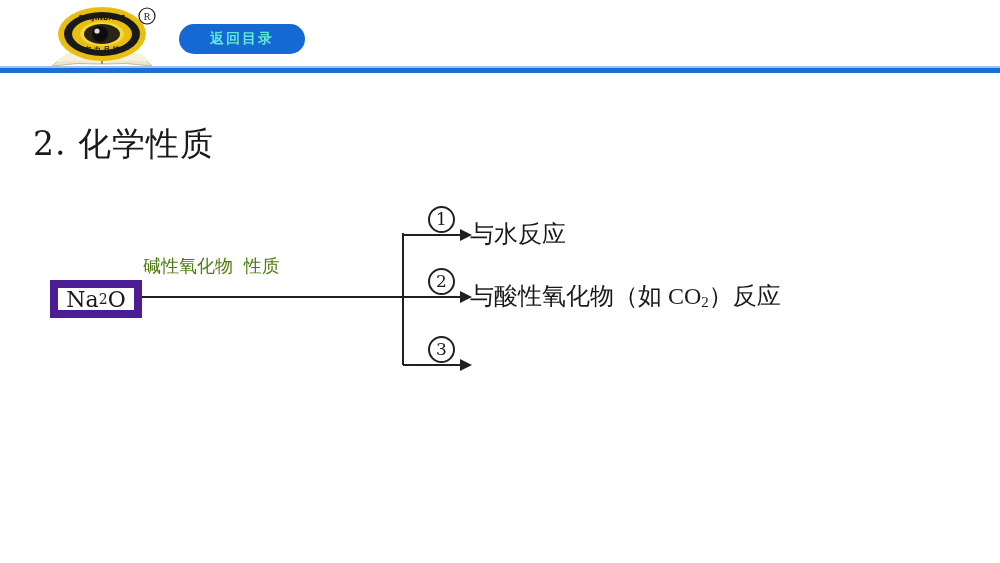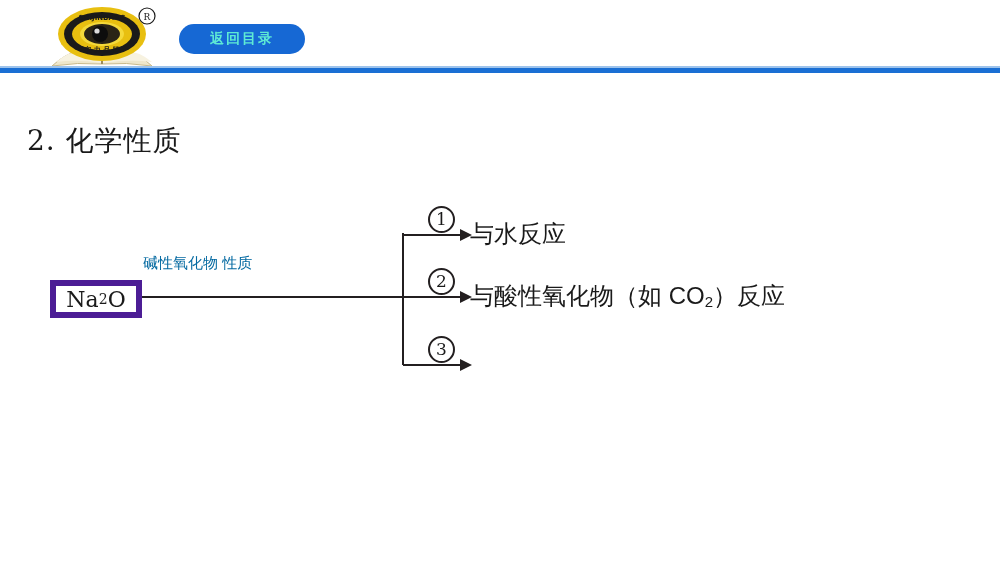--- a/index.html
+++ b/index.html
@@ -62,63 +62,63 @@
   }
   #header-rule .dark {
     position: absolute; left: 0; top: 2px;
     width: 1000px; height: 5px;
     background: #1a6fd4;
   }
 
   
   #page-title {
     position: absolute;
-    left: 27px;
+    left: 33px;
     top: 122px;
     font-family: "DejaVu Serif", serif;
-    font-size: 28px;
+    font-size: 33px;
     color: #1a1a1a;
     letter-spacing: 1px;
     white-space: nowrap;
   }
 
   
   #diagram {
     position: absolute;
     left: 0;
     top: 190px;
     width: 1000px;
     height: 215px;
   }
   #na2o-box {
     position: absolute;
     left: 50px;
     top: 90px;
     width: 92px;
     height: 38px;
-    border: 6px solid #4c1d95;
+    border: 8px solid #4c1d95;
     box-sizing: border-box;
     display: flex;
     align-items: center;
     justify-content: center;
     font-family: "DejaVu Serif", serif;
     font-size: 22px;
     color: #1a1a1a;
   }
   #na2o-box sub {
     font-size: 14px;
     vertical-align: -3px;
   }
   #trunk-label {
     position: absolute;
     left: 143px;
     top: 64px;
-    font-family: Liberation Sans, sans-serif;
-    font-size: 15px;
-    color: #0369a1;
+    font-family: Liberation Mono, monospace;
+    font-size: 18px;
+    color: #4d7c0f;
     white-space: nowrap;
     letter-spacing: 0px;
   }
   #trunk-line {
     position: absolute;
     left: 142px;
     top: 106px;
     width: 262px;
     height: 2px;
     background: #231f20;
@@ -165,21 +165,21 @@
     align-items: center;
     justify-content: center;
     line-height: 1;
   }
   .branch-num.n1 { left: 428px; top: 16px; }
   .branch-num.n2 { left: 428px; top: 78px; }
   .branch-num.n3 { left: 428px; top: 146px; }
 
   .branch-text {
     position: absolute;
-    font-family: Liberation Sans, sans-serif;
+    font-family: Liberation Serif, serif;
     font-size: 24px;
     color: #1a1a1a;
     white-space: nowrap;
     line-height: 1;
   }
   .branch-text.t1 { left: 470px; top: 32px; }
   .branch-text.t2 { left: 470px; top: 94px; }
   .branch-text.t3 { left: 470px; top: 162px; }
   .branch-text sub { font-size: 15px; vertical-align: -3px; }
 </style>

